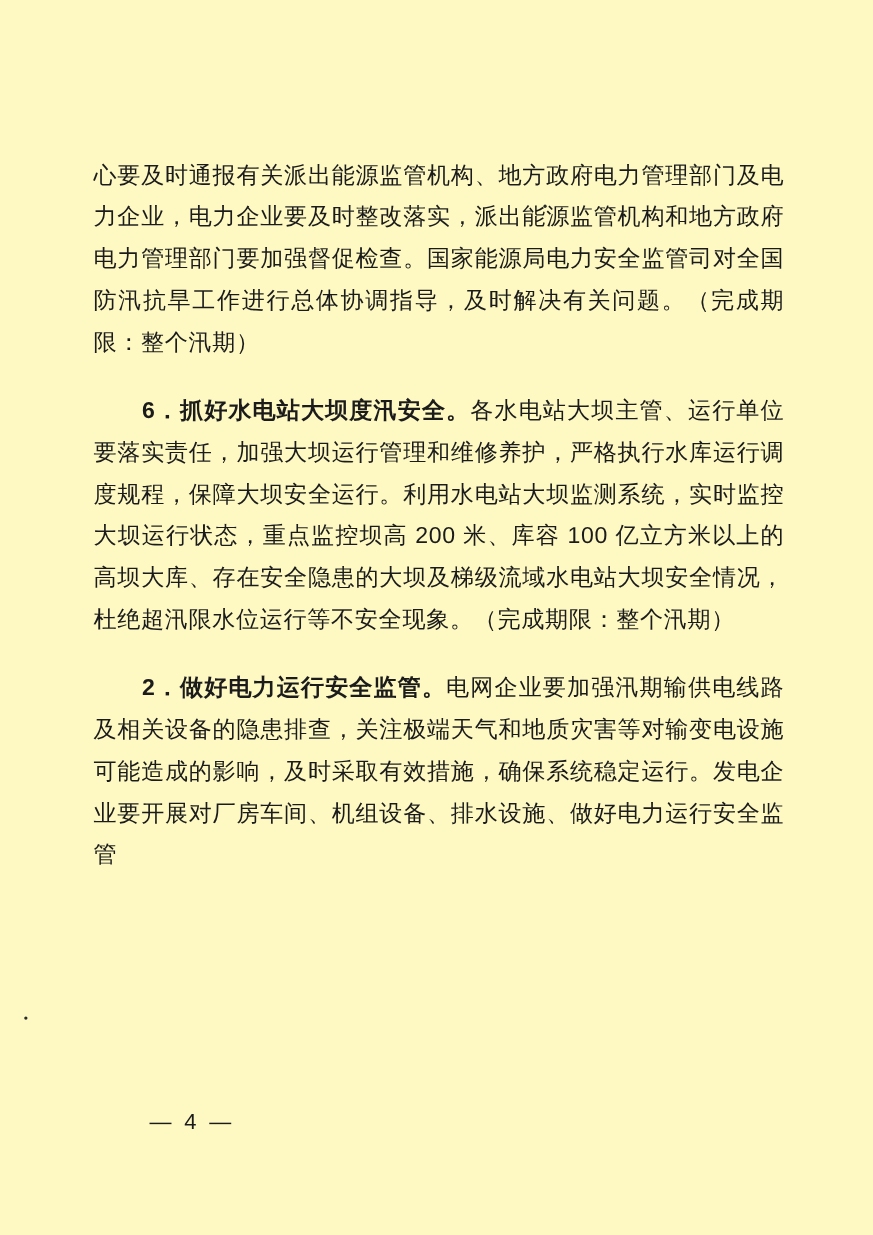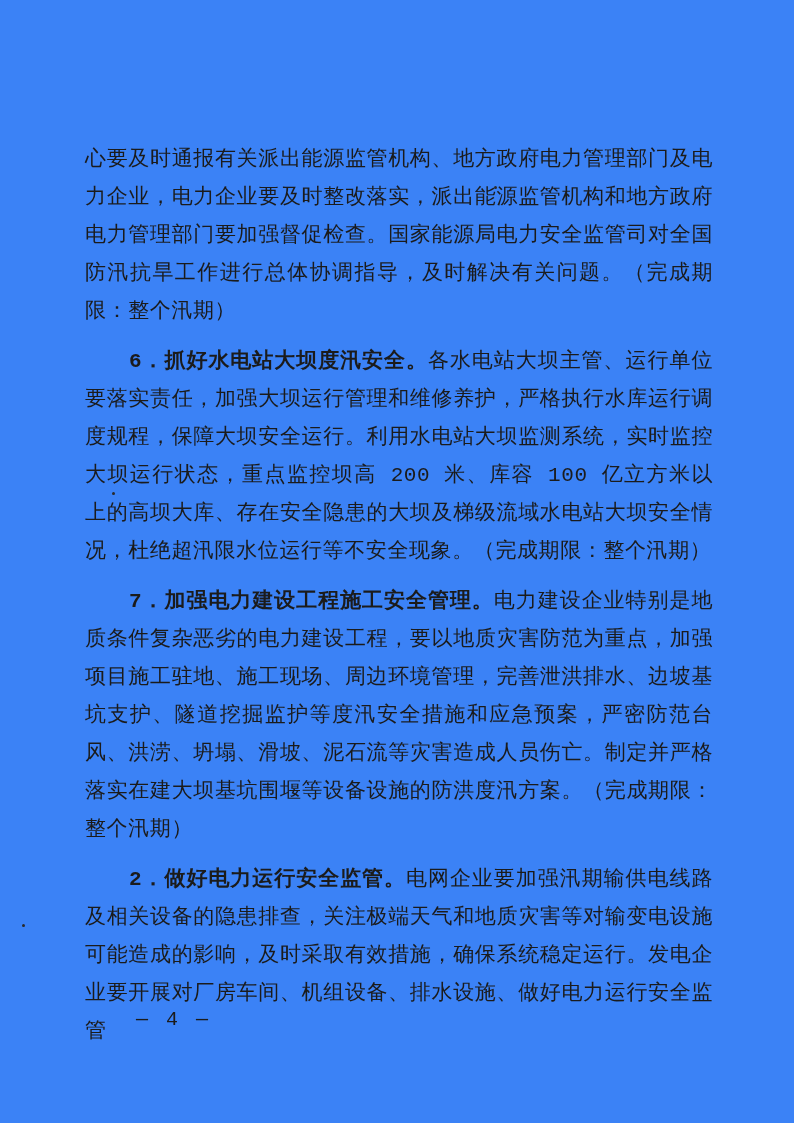--- a/index.html
+++ b/index.html
@@ -4,43 +4,43 @@
 <style>
   html, body {
     margin: 0;
     padding: 0;
     background: #ffffff;
   }
   .page {
     position: relative;
     width: 794px;
     height: 1123px;
-    background: #3b82f6;
+    background: #fef9c3;
     overflow: hidden;
-    font-family: Liberation Mono, monospace;
+    font-family: Liberation Sans, sans-serif;
     color: #1b1b1b;
   }
   .text-block {
     position: absolute;
     left: 85px;
     top: 141px;
     width: 628px;
   }
   .para {
     margin: 0;
     font-size: 21px;
     line-height: 38px;
     letter-spacing: 0.6px;
     text-align: justify;
     text-justify: inter-character;
     word-break: break-all;
   }
   .para.indent {
     text-indent: 44px;
-    margin-top: 12px;
+    margin-top: 24px;
   }
   .bold-head {
     font-weight: bold;
   }
   .page-footer {
     position: absolute;
     left: 136px;
     top: 1008px;
     font-size: 20px;
     line-height: 24px;
@@ -61,21 +61,20 @@
 <body>
 
 <div class="page">
 
   <div class="text-block">
 
     <p class="para"><span>心要及时通报有关派出能源监管机构、地方政府电力管理部门及电力企业，电力企业要及时整改落实，派出能源监管机构和地方政府电力管理部门要加强督促检查。国家能源局电力安全监管司对全国防汛抗旱工作进行总体协调指导，及时解决有关问题。（完成期限：整个汛期）</span></p>
 
     <p class="para indent"><span class="bold-head">6．抓好水电站大坝度汛安全。</span><span>各水电站大坝主管、运行单位要落实责任，加强大坝运行管理和维修养护，严格执行水库运行调度规程，保障大坝安全运行。利用水电站大坝监测系统，实时监控大坝运行状态，重点监控坝高 200 米、库容 100 亿立方米以上的高坝大库、存在安全隐患的大坝及梯级流域水电站大坝安全情况，杜绝超汛限水位运行等不安全现象。（完成期限：整个汛期）</span></p>
 
-    <p class="para indent"><span class="bold-head">7．加强电力建设工程施工安全管理。</span><span>电力建设企业特别是地质条件复杂恶劣的电力建设工程，要以地质灾害防范为重点，加强项目施工驻地、施工现场、周边环境管理，完善泄洪排水、边坡基坑支护、隧道挖掘监护等度汛安全措施和应急预案，严密防范台风、洪涝、坍塌、滑坡、泥石流等灾害造成人员伤亡。制定并严格落实在建大坝基坑围堰等设备设施的防洪度汛方案。（完成期限：整个汛期）</span></p>
 
     <p class="para indent"><span class="bold-head">2．做好电力运行安全监管。</span><span>电网企业要加强汛期输供电线路及相关设备的隐患排查，关注极端天气和地质灾害等对输变电设施可能造成的影响，及时采取有效措施，确保系统稳定运行。发电企业要开展对厂房车间、机组设备、排水设施、做好电力运行安全监管</span></p>
 
   </div>
 
   <div class="page-footer">— 4 —</div>
 
   <div class="speck s1"></div>
   <div class="speck s2"></div>
   <div class="speck s3"></div>

